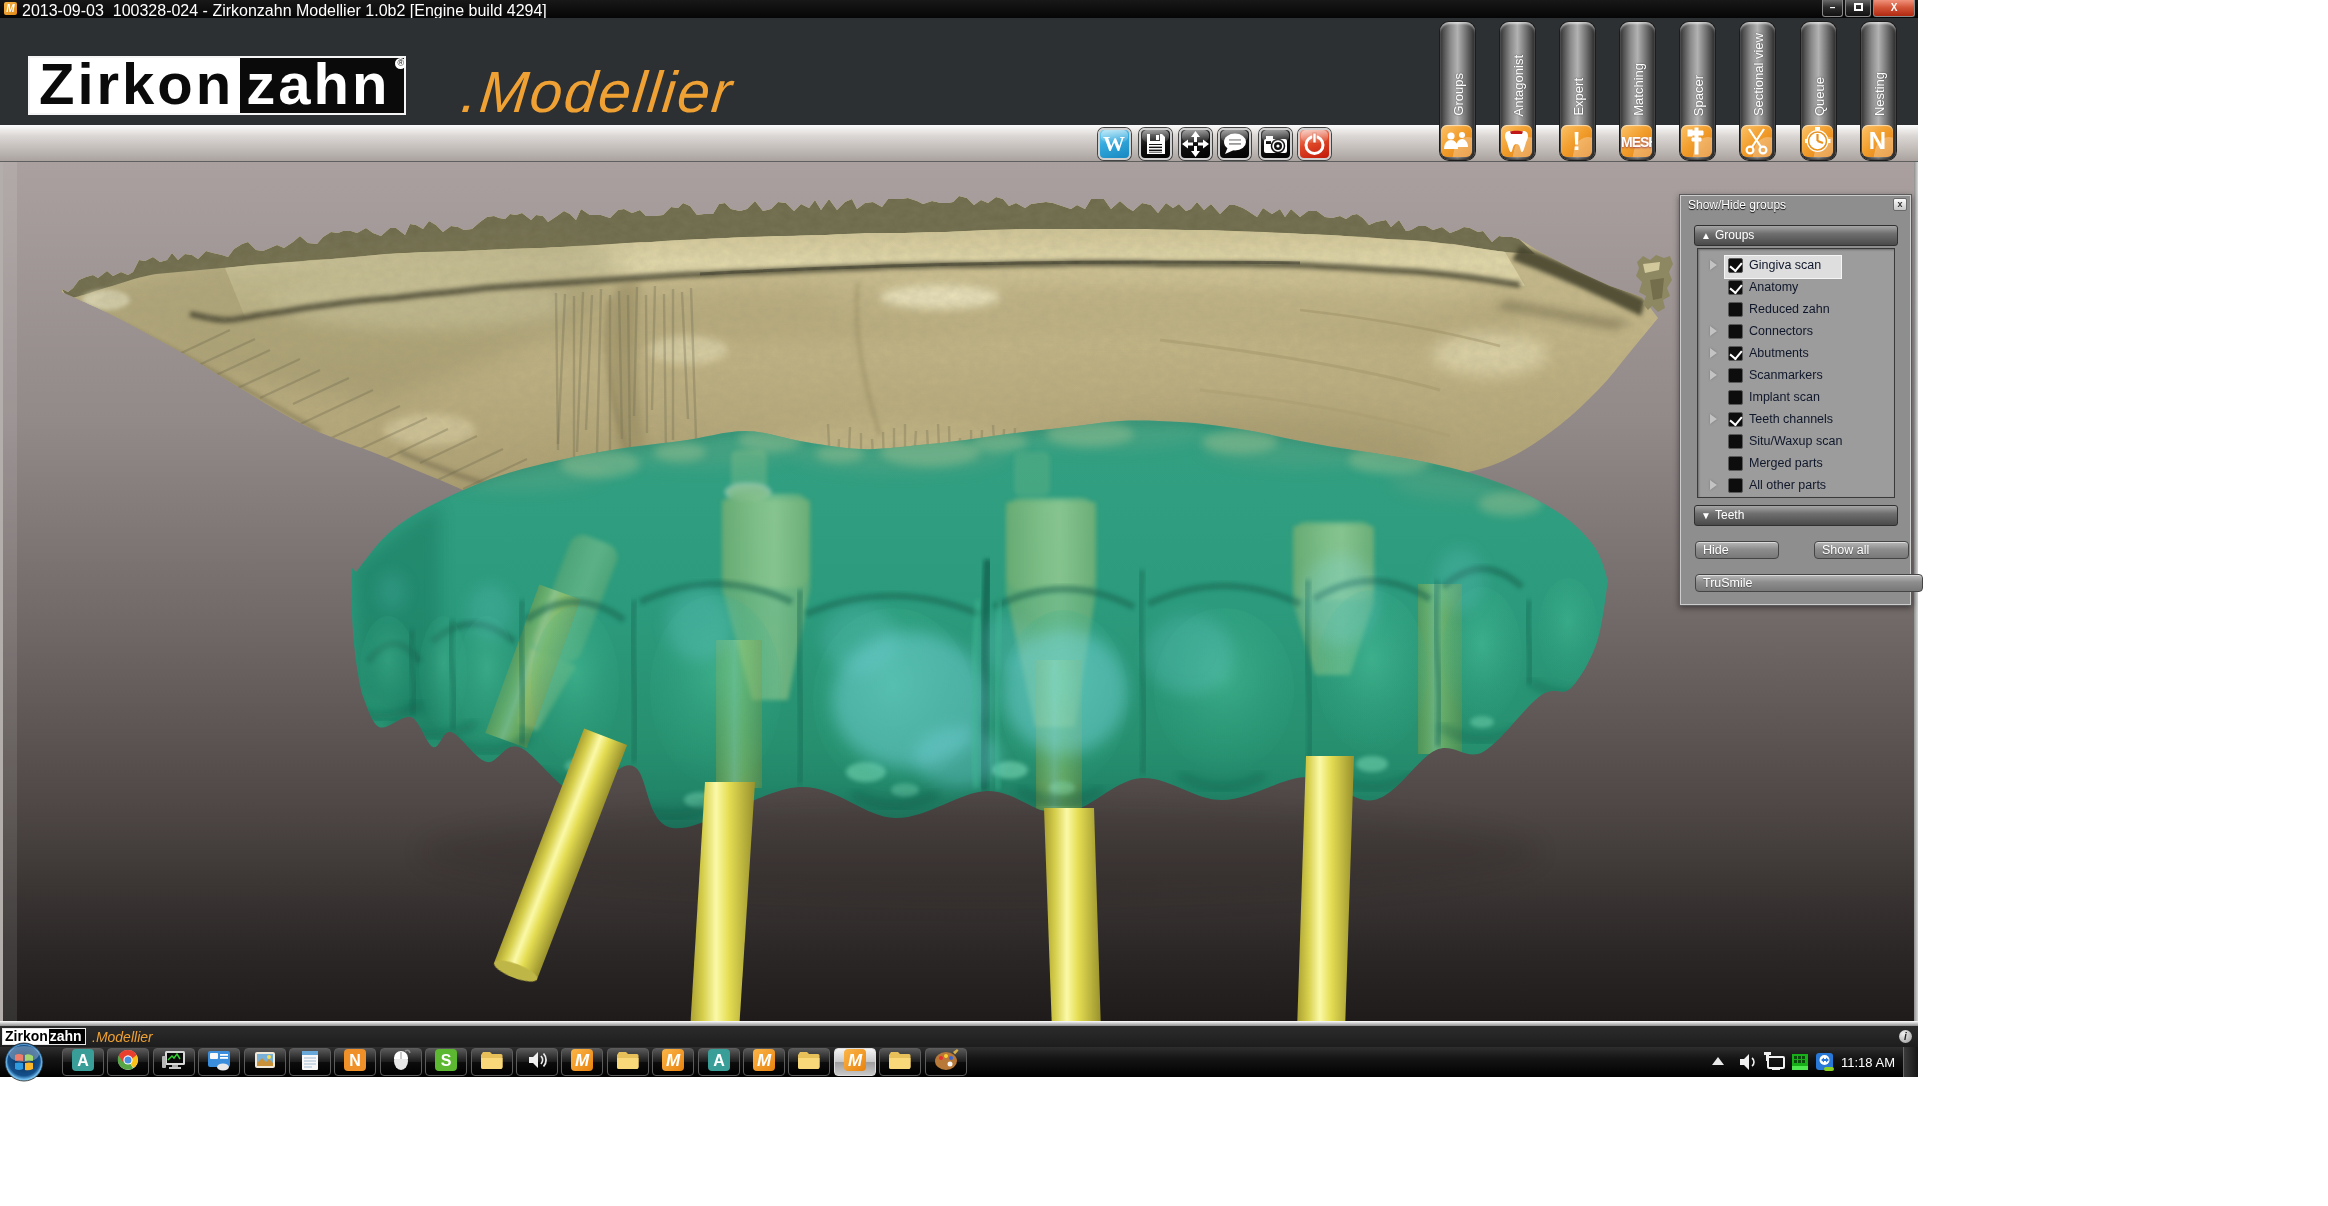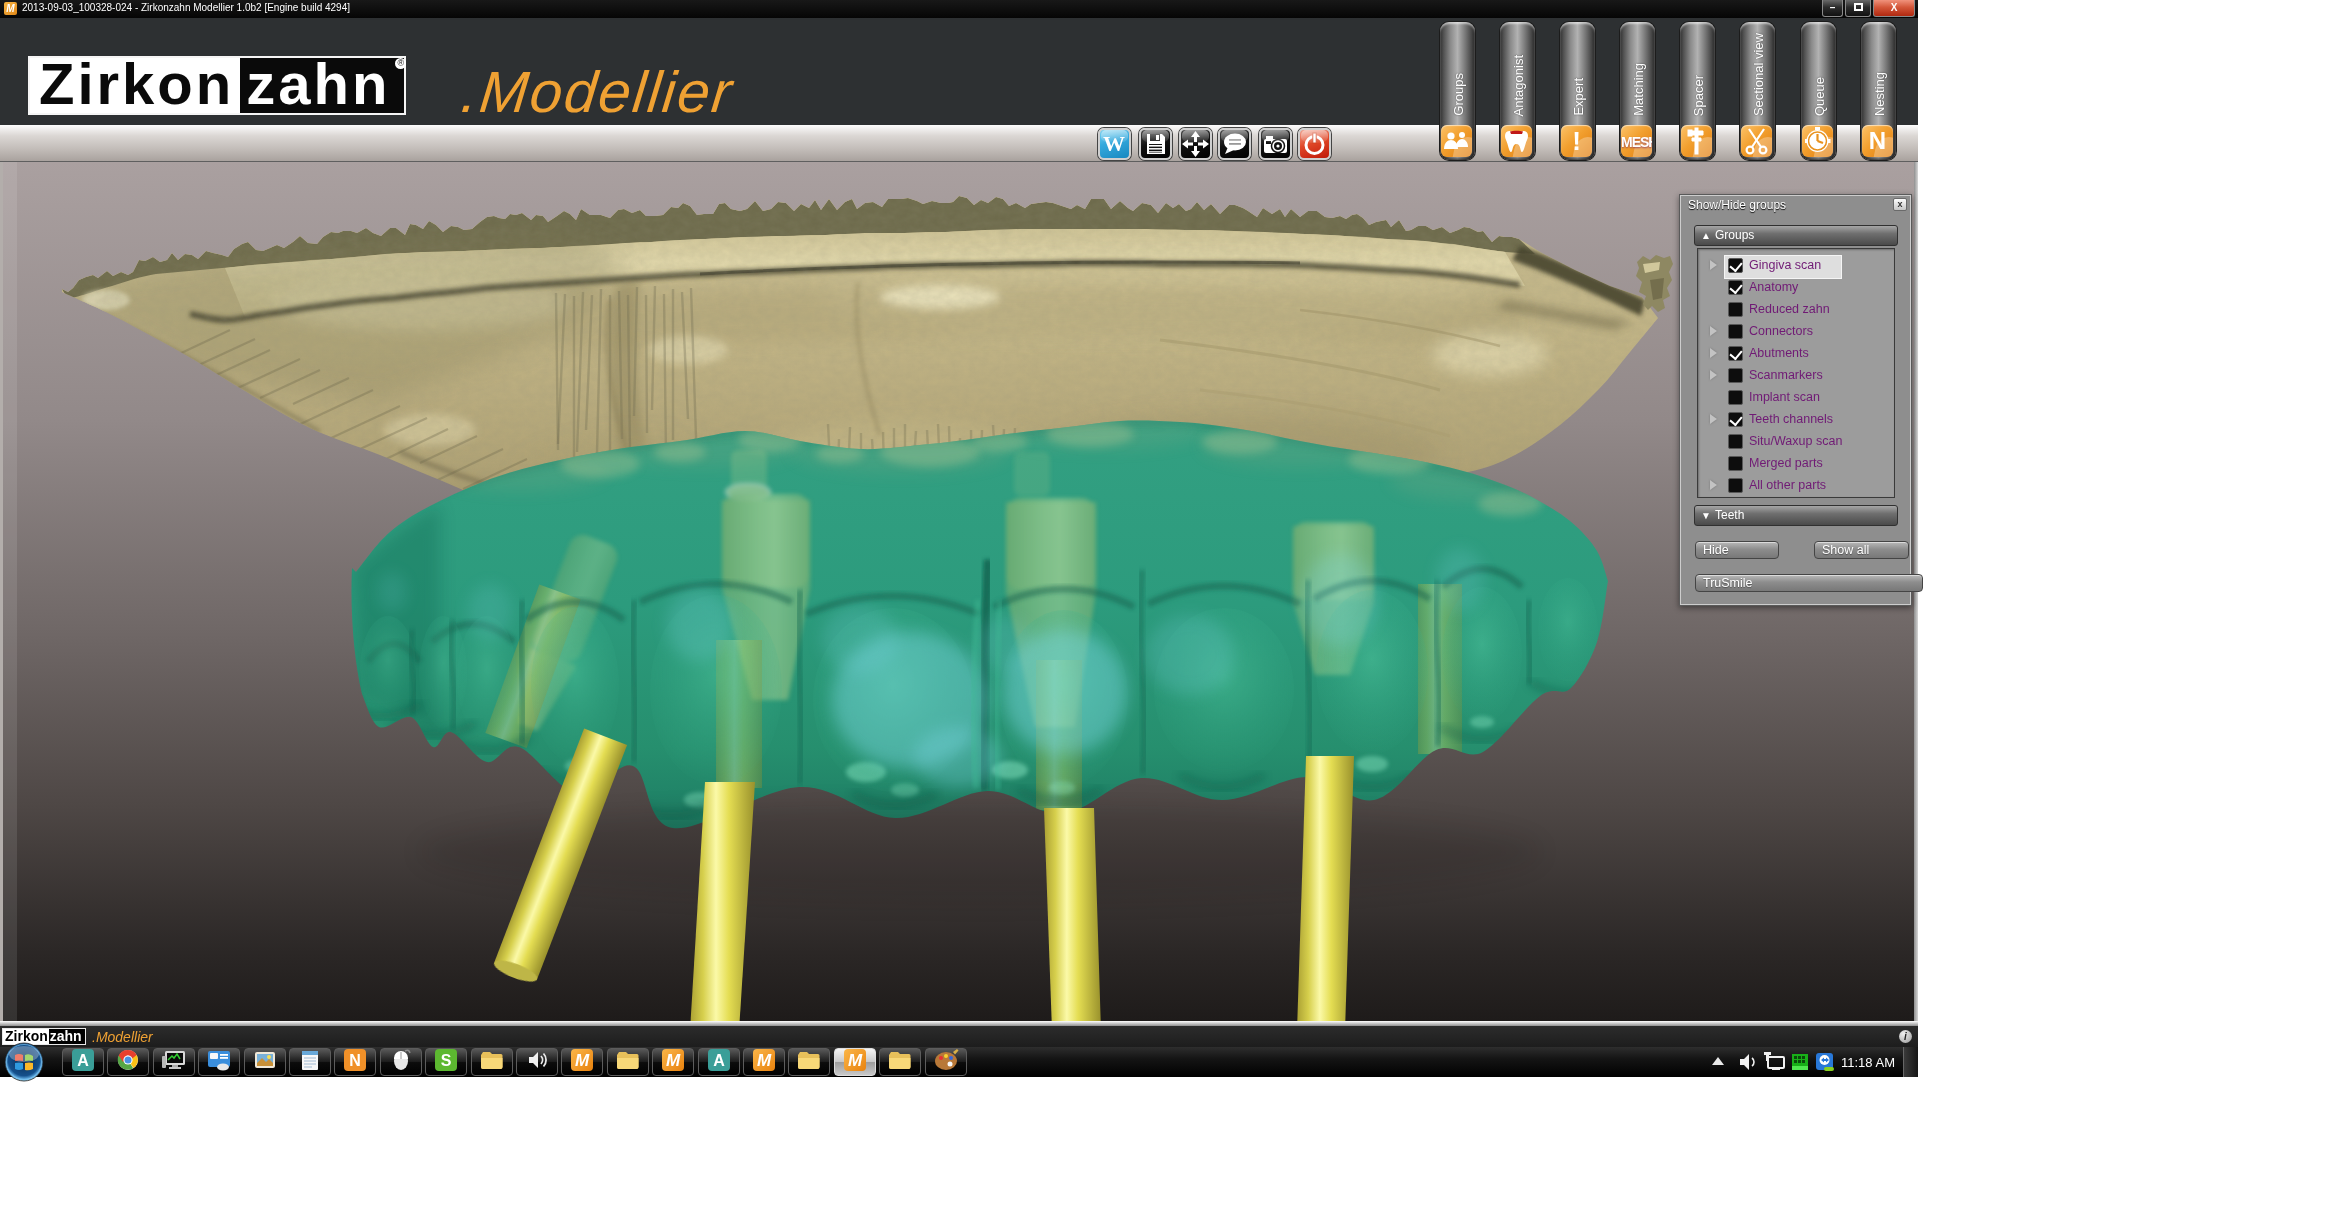--- a/index.html
+++ b/index.html
@@ -1,18 +1,18 @@
 <!DOCTYPE html>
 <html><head><meta charset="utf-8"><style>
 *{margin:0;padding:0;box-sizing:border-box}
 html,body{width:2328px;height:1206px;background:#fff;font-family:"Liberation Sans",sans-serif;overflow:hidden}
 #app{position:absolute;left:0;top:0;width:1918px;height:1077px;background:#fff}
 .abs{position:absolute}
 #titlebar{left:0;top:0;width:1918px;height:18px;background:linear-gradient(#181818,#050505)}
-#titlebar .ttxt{position:absolute;left:22px;top:2px;font-size:10px;color:#fff;white-space:nowrap}
+#titlebar .ttxt{position:absolute;left:22px;top:2px;font-size:16px;color:#fff;white-space:nowrap}
 #mico{position:absolute;left:4px;top:2px;width:13px;height:13px;background:linear-gradient(135deg,#f8b545,#e08818);border-radius:2px;color:#fff;font-size:10px;font-weight:bold;text-align:center;line-height:13px;font-style:italic}
 .wbtn{position:absolute;top:0px;height:17px;border:1px solid #8a8a8a;border-top:none;border-radius:0 0 3px 3px}
 #wmin{left:1822px;width:21px;background:linear-gradient(#6a6a6a,#2c2c2c 45%,#111)}
 #wmax{left:1845px;width:26px;background:linear-gradient(#6a6a6a,#2c2c2c 45%,#111)}
 #wclose{left:1873px;width:42px;background:linear-gradient(#f0927c,#d4573a 45%,#b02810)}
 .wbtn span{display:block;text-align:center;color:#fff;font-size:10px;font-weight:bold;line-height:15px}
 #header{left:0;top:18px;width:1918px;height:107px;background:#2d3032}
 #logo{left:28px;top:56px;height:59px;border:2px solid #f5f5f5;background:#fff;display:flex}
 #logo .lz{background:#fff;color:#0a0a0a;padding:0 6px 0 9px;font-size:58px;font-weight:bold;line-height:52px;letter-spacing:3px}
 #logo .rz{background:#0a0a0a;color:#fff;padding:0 14px 0 6px;font-size:58px;font-weight:bold;line-height:52px;letter-spacing:3px}
@@ -42,21 +42,21 @@
 .tbico.active{background:linear-gradient(#f4f4f4,#cacaca 48%,#9e9e9e 52%,#c9c9c9);border-color:#ddd}
 .tbico .g{position:absolute;left:50%;top:50%;transform:translate(-50%,-50%)}
 #clocktxt{position:absolute;left:1841px;top:8px;font-size:13px;color:#fff}
 #showdesk{position:absolute;left:1903px;top:0;width:15px;height:30px;background:linear-gradient(90deg,#3a3a3a,#161616);border-left:1px solid #666}
 #panel{left:1679px;top:194px;width:233px;height:412px;background:#8e8e8e;border:1px solid #5a5a5a;box-shadow:inset 0 0 0 1px #cdcdcd,0 2px 6px rgba(0,0,0,.45)}
 #ptitle{position:absolute;left:8px;top:3px;font-size:12px;color:#fff;text-shadow:0 1px 1px #000}
 #pclose{position:absolute;right:4px;top:3px;width:14px;height:13px;border:1px solid #6a6a6a;border-radius:2px;background:linear-gradient(#fdfdfd,#c6c6c6);color:#333;font-size:9px;line-height:11px;text-align:center;font-weight:bold}
 .phead{position:absolute;left:14px;width:204px;height:21px;border-radius:3px;border:1px solid #303030;background:linear-gradient(#a6a6a6,#6f6f6f 40%,#4a4a4a);color:#fff;font-size:12px;line-height:19px;padding-left:20px}
 .phead .ch{position:absolute;left:6px;top:0px;font-size:10px}
 #plist{position:absolute;left:17px;top:53px;width:198px;height:250px;background:#9c9c9c;border:1px solid #3a3a3a;box-shadow:inset 1px 1px 2px rgba(0,0,0,.3)}
-.prow{position:absolute;left:0;width:100%;height:22px;font-size:12.5px;color:#701a75}
+.prow{position:absolute;left:0;width:100%;height:22px;font-size:12.5px;color:#0f172a}
 .prow .cb{position:absolute;left:30px;top:3px;width:15px;height:15px;background:#0d0d0d;border:1px solid #585858;border-radius:2px}
 .prow .cb.ck:after{content:"";position:absolute;left:3px;top:1px;width:6px;height:9px;border:solid #fff;border-width:0 2.5px 2.5px 0;transform:rotate(40deg)}
 .prow .tx{position:absolute;left:51px;top:3px;white-space:nowrap}
 .prow .ar{position:absolute;left:12px;top:5px;width:0;height:0;border-top:5px solid transparent;border-bottom:5px solid transparent;border-left:7px solid #c3c3c3;filter:drop-shadow(0 0 1px #777)}
 .prow.hl:before{content:"";position:absolute;left:26px;top:0px;width:116px;height:22px;background:#dedede;border:1px solid #f5f5f5}
 .pbtn{position:absolute;height:18px;border:1px solid #454545;border-radius:4px;background:linear-gradient(#b9b9b9,#8d8d8d 45%,#787878);box-shadow:inset 0 1px 0 rgba(255,255,255,.5);color:#fff;font-size:12.5px;line-height:16px;padding-left:7px;text-shadow:0 1px 1px rgba(0,0,0,.4)}
 </style></head><body>
 <div id="app">
 <svg id="scene" width="1911" height="859" viewBox="3 162 1911 859" style="position:absolute;left:3px;top:162px">
 <defs>

